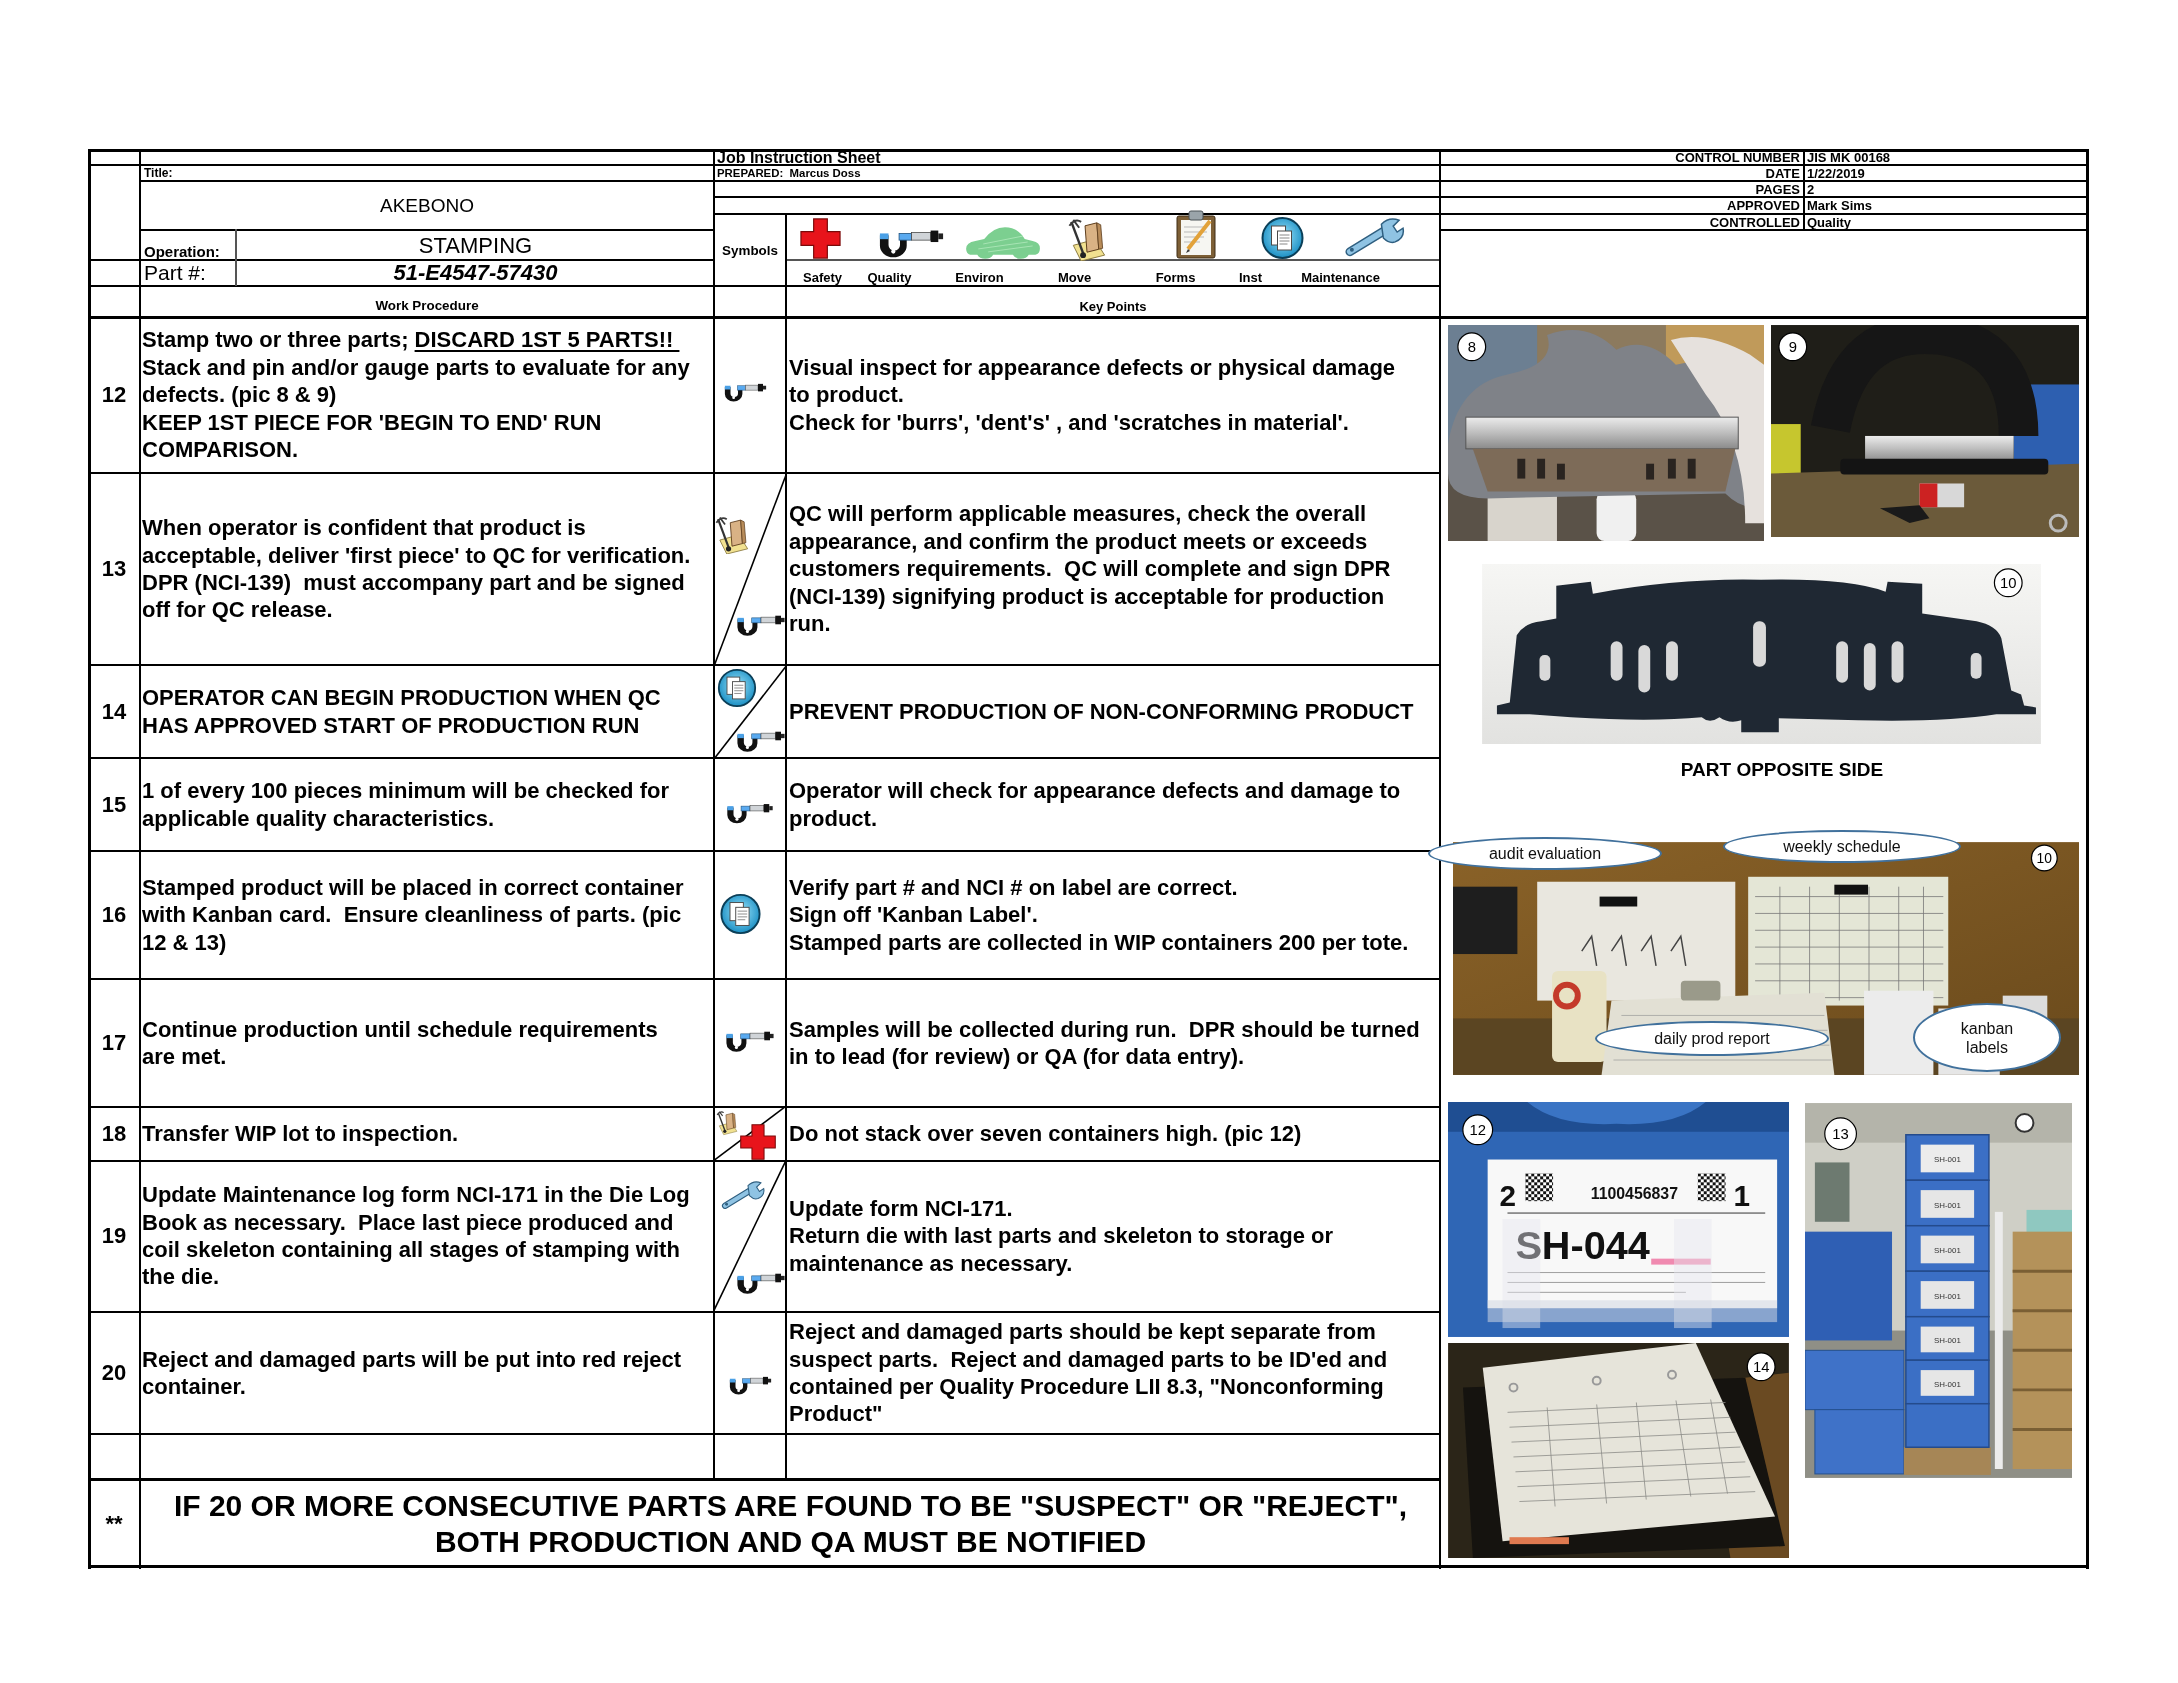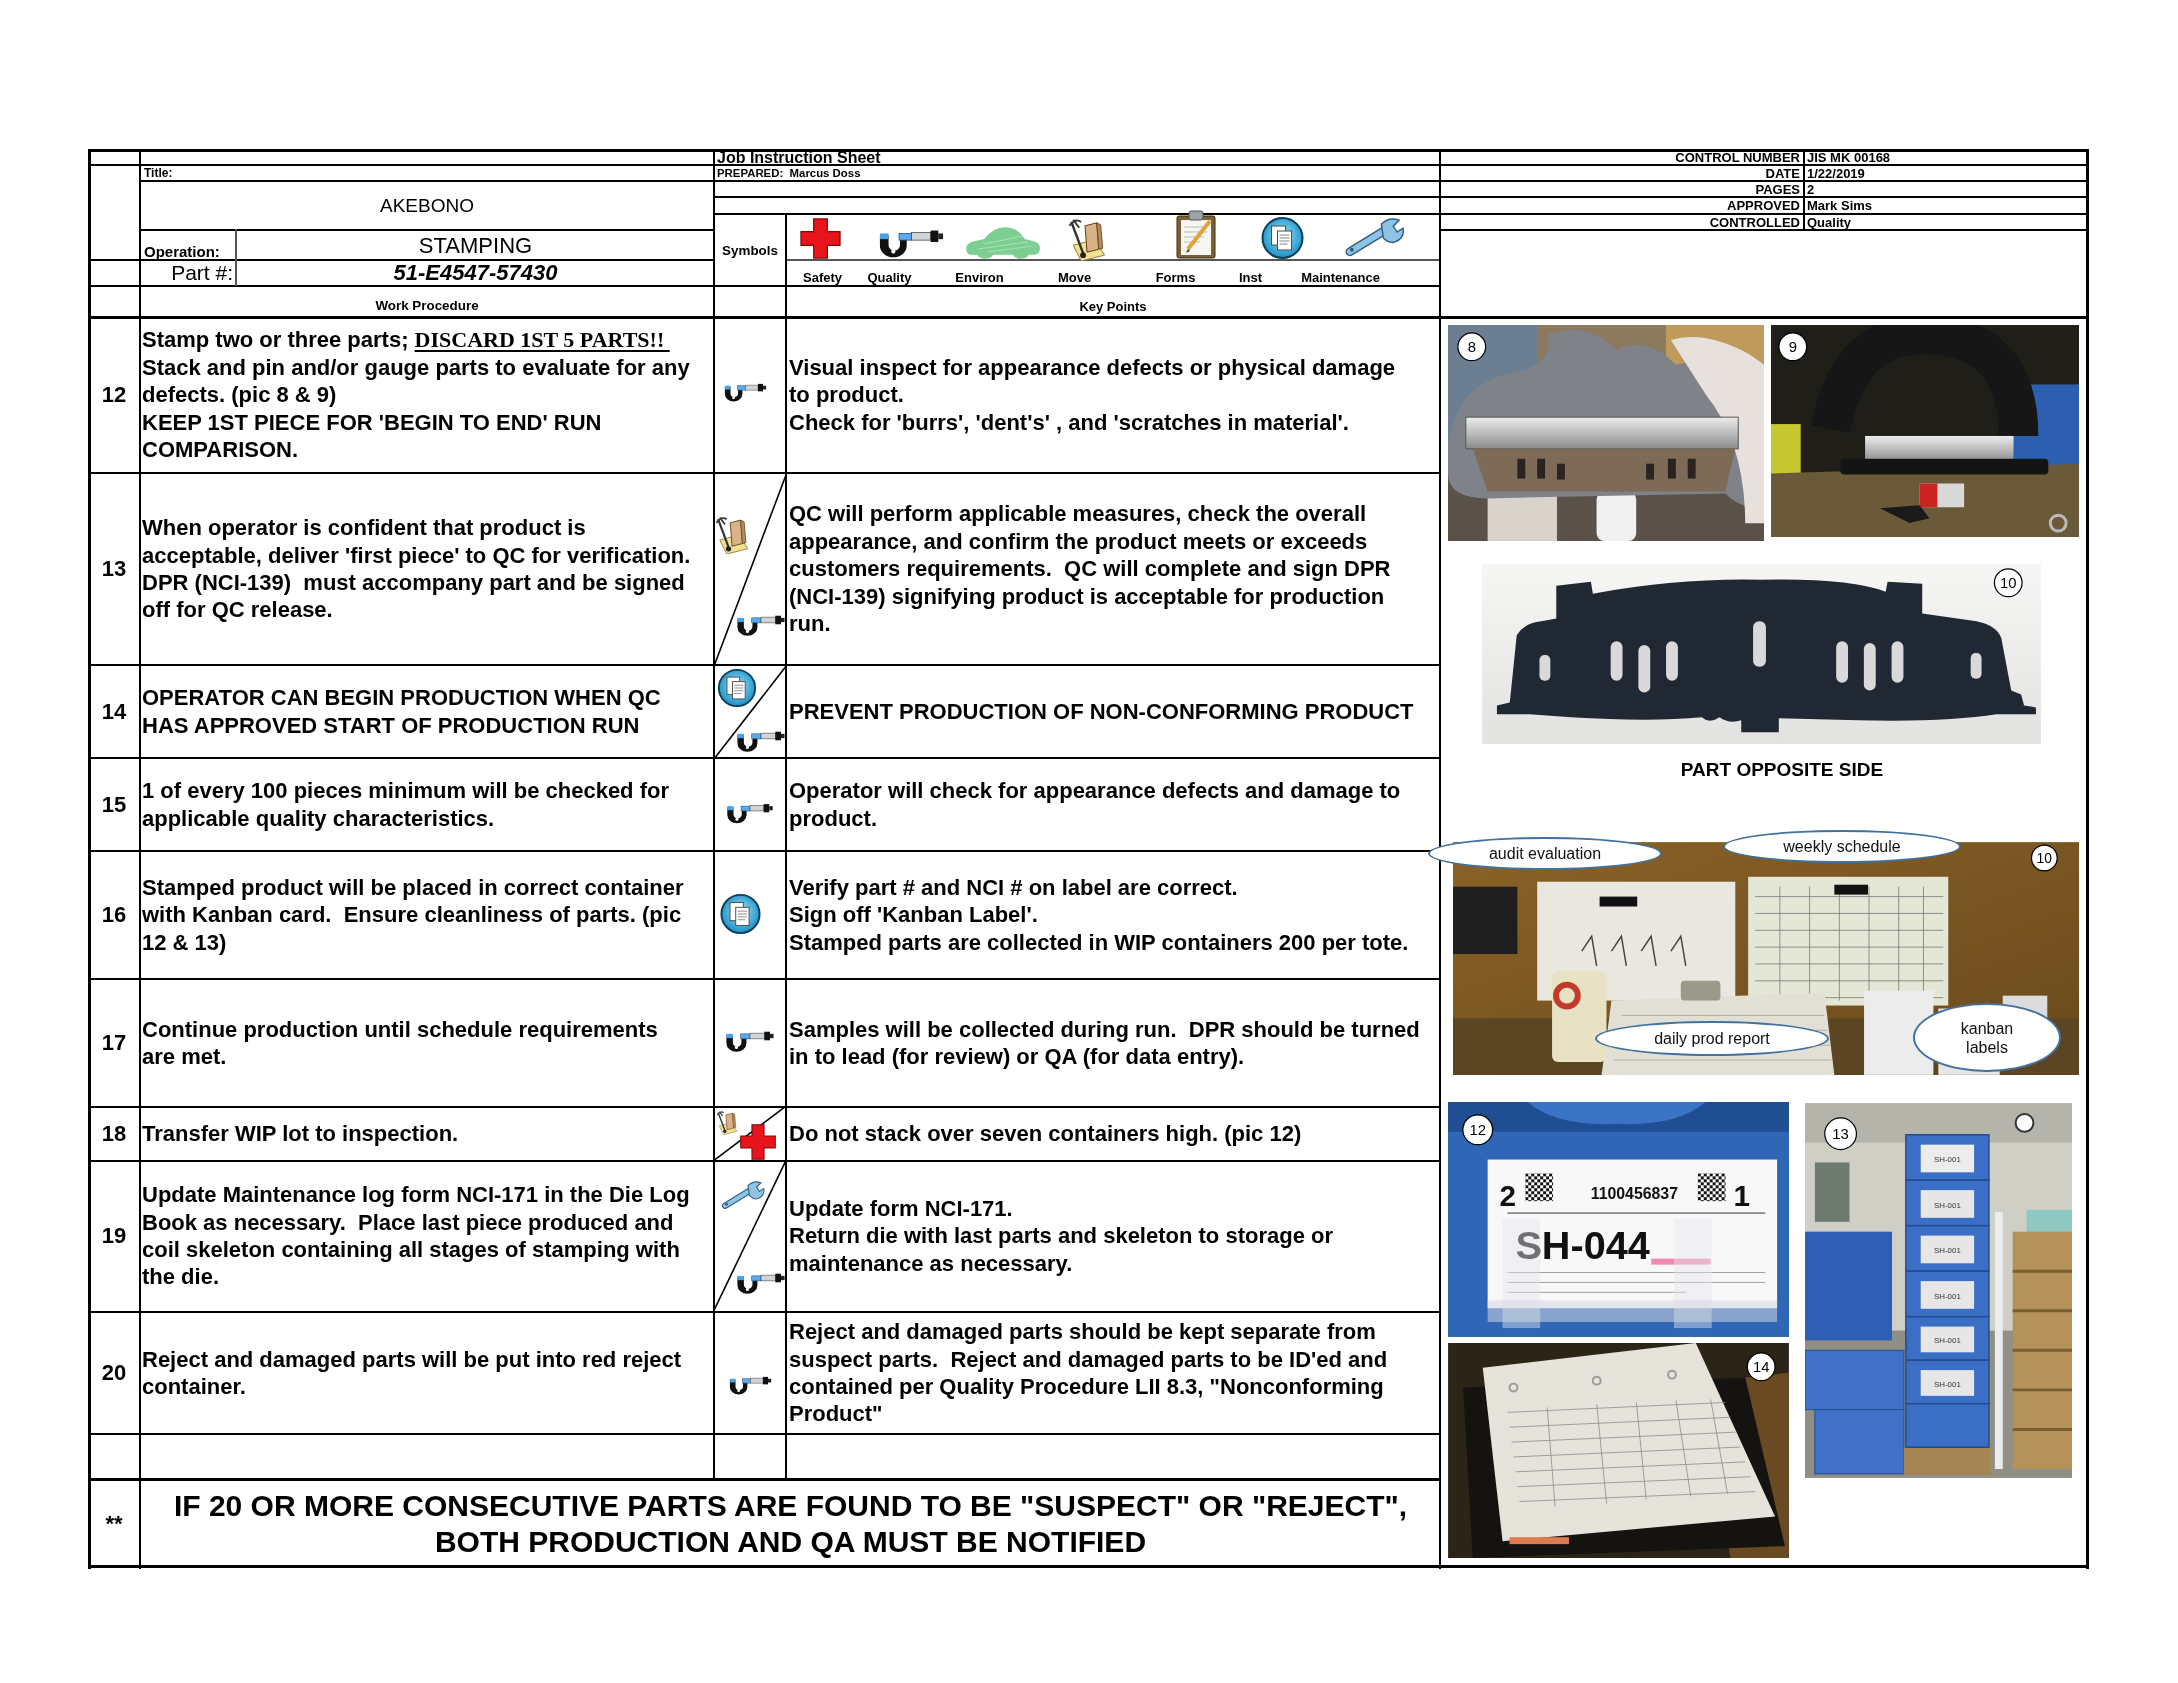--- a/index.html
+++ b/index.html
@@ -8,21 +8,21 @@
   .gray{background:#555;}
   .txt{position:absolute;white-space:pre;line-height:1;}
   .b{font-weight:bold;}
   .center{text-align:center;}
   .vc{position:absolute;display:flex;flex-direction:column;justify-content:center;}
   .row{position:absolute;left:89px;width:1351px;}
   .row .num{position:absolute;left:0;top:0;bottom:0;width:50px;display:flex;align-items:center;justify-content:center;font-weight:bold;font-size:22px;}
   .row .proc{position:absolute;left:53px;top:0;bottom:0;width:569px;display:flex;flex-direction:column;justify-content:center;font-weight:bold;font-size:22px;line-height:27.4px;}
   .row .key{position:absolute;left:700px;top:0;bottom:0;width:648px;display:flex;flex-direction:column;justify-content:center;font-weight:bold;font-size:22px;line-height:27.4px;}
   .ln{white-space:pre;}
-  .u{text-decoration:underline;text-decoration-thickness:2px;text-underline-offset:3px;font-family:Liberation Serif, serif;}
+  .u{text-decoration:underline;text-decoration-thickness:2px;text-underline-offset:3px;}
   .ico{position:absolute;overflow:visible;}
   .sym-label{position:absolute;top:270px;width:109px;text-align:center;font-weight:bold;font-size:13px;line-height:15px;white-space:pre;}
   .ctl-label{position:absolute;left:1441px;width:359px;text-align:right;font-weight:bold;font-size:13px;line-height:16px;white-space:pre;}
   .ctl-value{position:absolute;left:1807px;width:277px;font-weight:bold;font-size:13px;line-height:16px;white-space:pre;}
   .photo{position:absolute;overflow:hidden;}
   .callout{position:absolute;background:#fff;border:2px solid #41719c;border-radius:50%;display:flex;flex-direction:column;align-items:center;justify-content:center;font-size:16px;line-height:19px;color:#111;box-sizing:border-box;}
   .footer-msg{position:absolute;left:140px;width:1301px;top:1481px;height:85px;display:flex;flex-direction:column;justify-content:center;align-items:center;font-weight:bold;font-size:30px;line-height:36px;}
 </style>
 </head>
 <body>
@@ -143,21 +143,21 @@
   </svg>
 
   <div class="txt b" style="left:144px;top:167px;font-size:12px">Title:</div>
   <div class="vc center" style="left:140px;top:182px;width:574px;height:47px;font-size:19px;">
     <span>AKEBONO</span>
   </div>
   <div class="txt b" style="left:144px;top:244px;font-size:15px">Operation:</div>
   <div class="vc center" style="left:237px;top:231px;width:477px;height:29px;font-size:22px;">
     <span>STAMPING</span>
   </div>
-  <div class="vc" style="left:144px;top:261px;width:89px;height:24px;font-size:21px;text-align:right;">
+  <div class="vc" style="left:144px;top:261px;width:89px;height:24px;font-size:21px;">
     <span>Part #:</span>
   </div>
   <div class="vc center b" style="left:237px;top:261px;width:477px;height:24px;font-size:22px;font-style:italic;">
     <span>51-E4547-57430</span>
   </div>
   <div class="txt b center" style="left:140px;top:299px;width:574px;font-size:13.4px">Work Procedure</div>
 
   <div class="txt b" style="left:717px;top:150px;font-size:16px">Job Instruction Sheet</div>
   <div class="txt b" style="left:717px;top:168px;font-size:11.4px">PREPARED:  Marcus Doss</div>
   <div class="vc center b" style="left:714px;top:214px;width:72px;height:72px;font-size:13.4px;">

